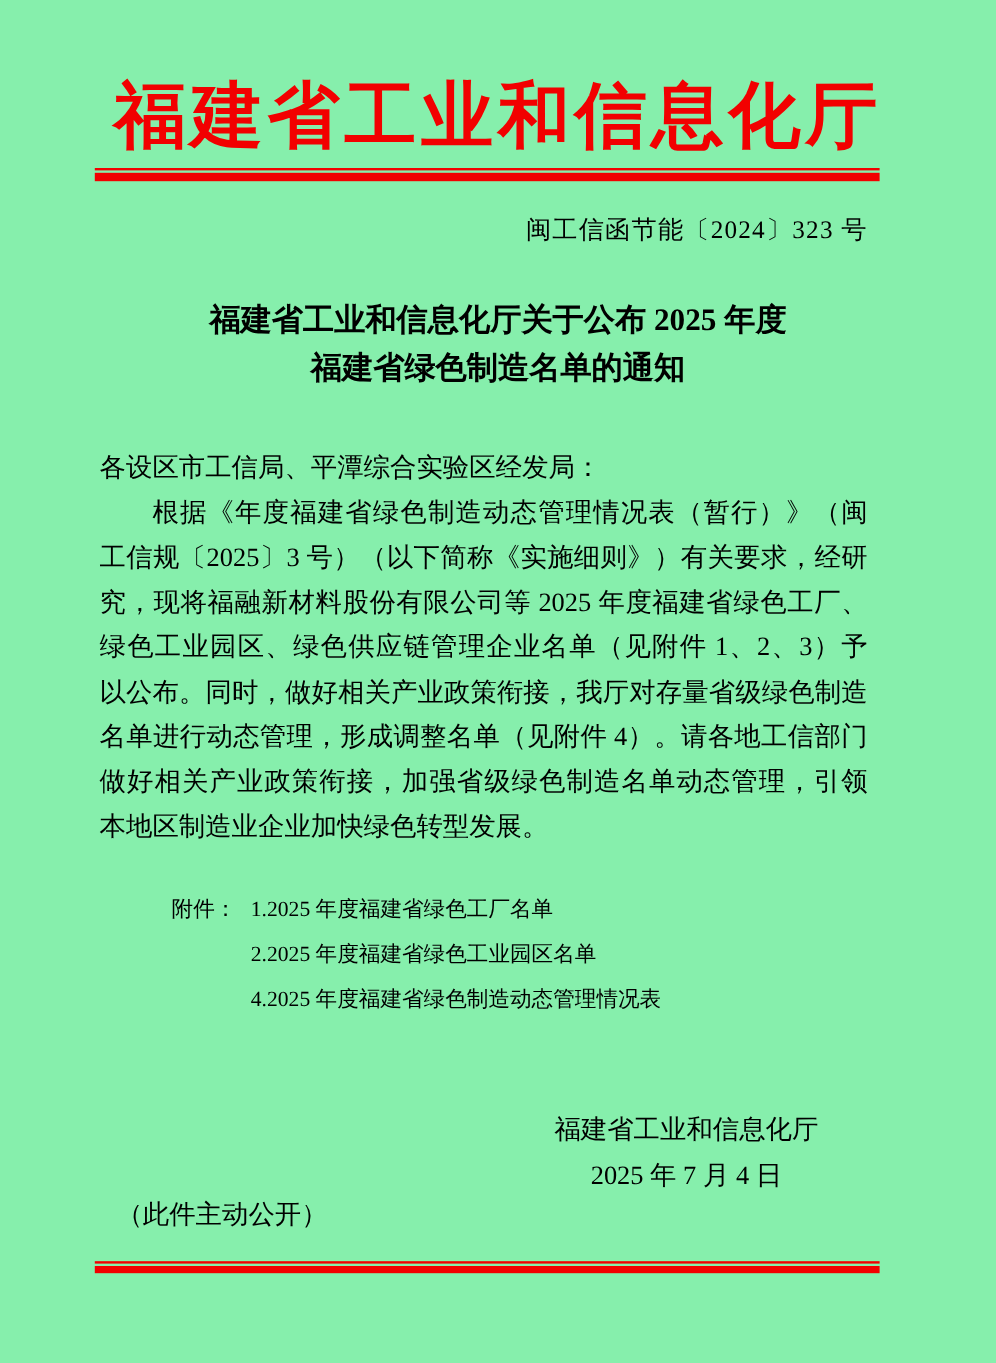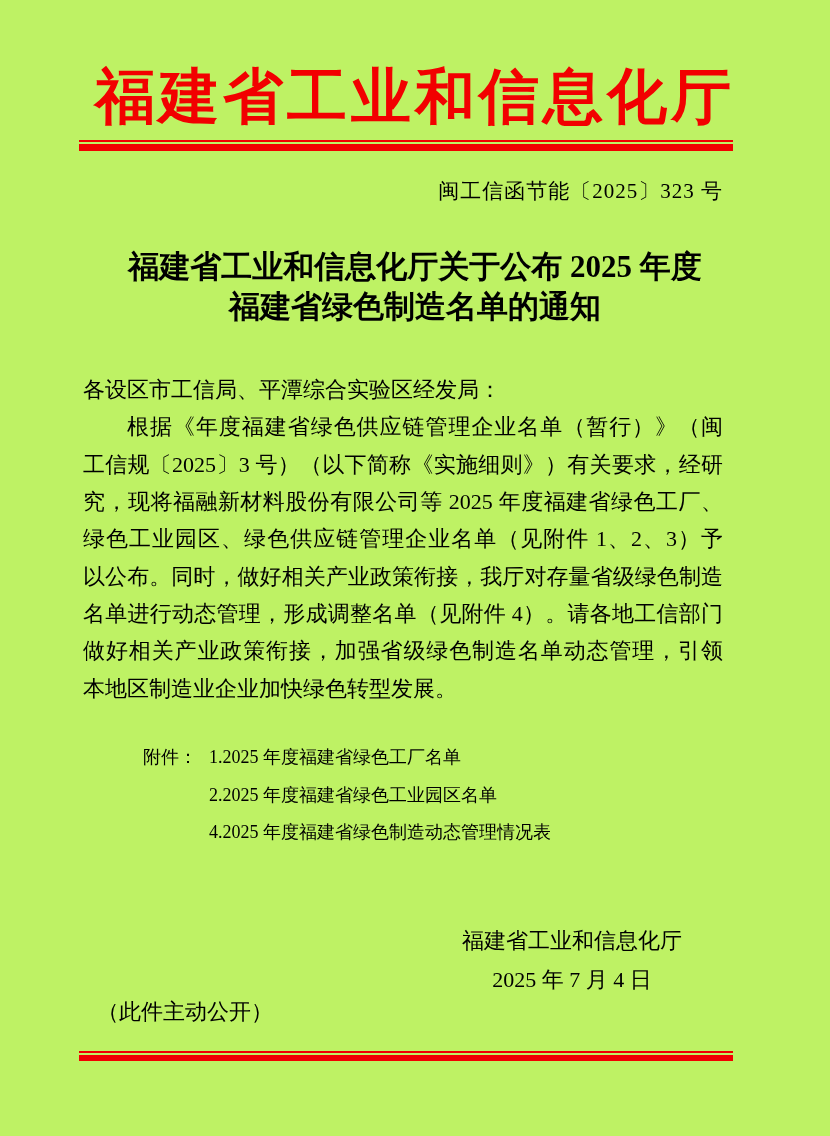--- a/index.html
+++ b/index.html
@@ -1,20 +1,20 @@
 <!DOCTYPE html>
 <html><head>
 <meta charset="utf-8">
 <style>
   html, body { margin: 0; padding: 0; background: #ffffff; }
   .page {
     position: relative;
     width: 830px;
     height: 1136px;
-    background: #bef264;
+    background: #86efac;
     margin: 0 auto;
     overflow: hidden;
     font-family: "Liberation Serif", serif;
     color: #000000;
   }
   .agency-title {
     position: absolute;
     top: 62px;
     left: 0;
     width: 100%;
@@ -39,21 +39,21 @@
     font-size: 21px;
     letter-spacing: 1px;
     white-space: nowrap;
   }
   .notice-title {
     position: absolute;
     top: 247px;
     left: 0;
     width: 100%;
     text-align: center;
-    font-size: 31px;
+    font-size: 26px;
     font-weight: bold;
     line-height: 40px;
   }
   .body-text {
     position: absolute;
     top: 371px;
     left: 83px;
     width: 640px;
     font-size: 22px;
     line-height: 37.35px;
@@ -94,30 +94,30 @@
 
 <div class="page">
 
   <div class="agency-title">福建省工业和信息化厅</div>
 
   <div class="rule rule-top">
     <div class="thin"></div>
     <div class="thick"></div>
   </div>
 
-  <div class="doc-number">闽工信函节能〔2025〕323 号</div>
+  <div class="doc-number">闽工信函节能〔2024〕323 号</div>
 
   <div class="notice-title">
     <div>福建省工业和信息化厅关于公布 2025 年度</div>
     <div>福建省绿色制造名单的通知</div>
   </div>
 
   <div class="body-text">
     <div class="line">各设区市工信局、平潭综合实验区经发局：</div>
-    <div class="line indent jl">根据《年度福建省绿色供应链管理企业名单（暂行）》（闽</div>
+    <div class="line indent jl">根据《年度福建省绿色制造动态管理情况表（暂行）》（闽</div>
     <div class="line jl">工信规〔2025〕3 号）（以下简称《实施细则》）有关要求，经研</div>
     <div class="line jl">究，现将福融新材料股份有限公司等 2025 年度福建省绿色工厂、</div>
     <div class="line jl">绿色工业园区、绿色供应链管理企业名单（见附件 1、2、3）予</div>
     <div class="line jl">以公布。同时，做好相关产业政策衔接，我厅对存量省级绿色制造</div>
     <div class="line jl">名单进行动态管理，形成调整名单（见附件 4）。请各地工信部门</div>
     <div class="line jl">做好相关产业政策衔接，加强省级绿色制造名单动态管理，引领</div>
     <div class="line">本地区制造业企业加快绿色转型发展。</div>
   </div>
 
   <div class="attachments">

